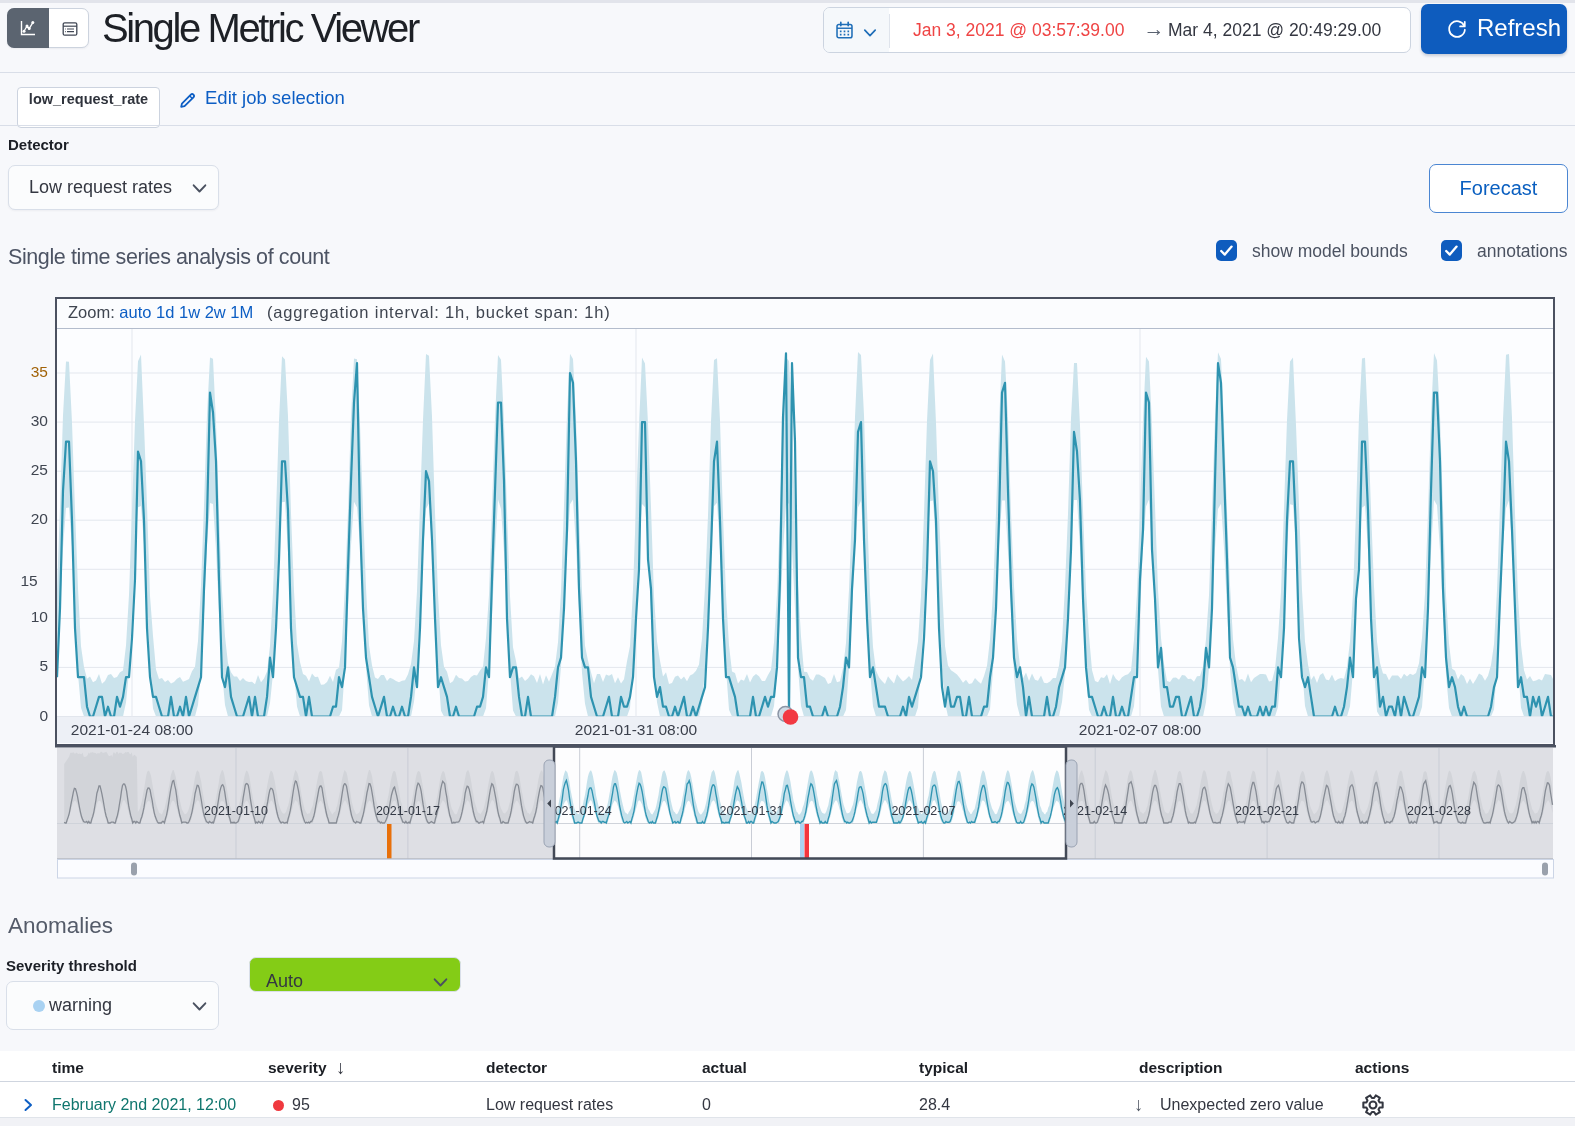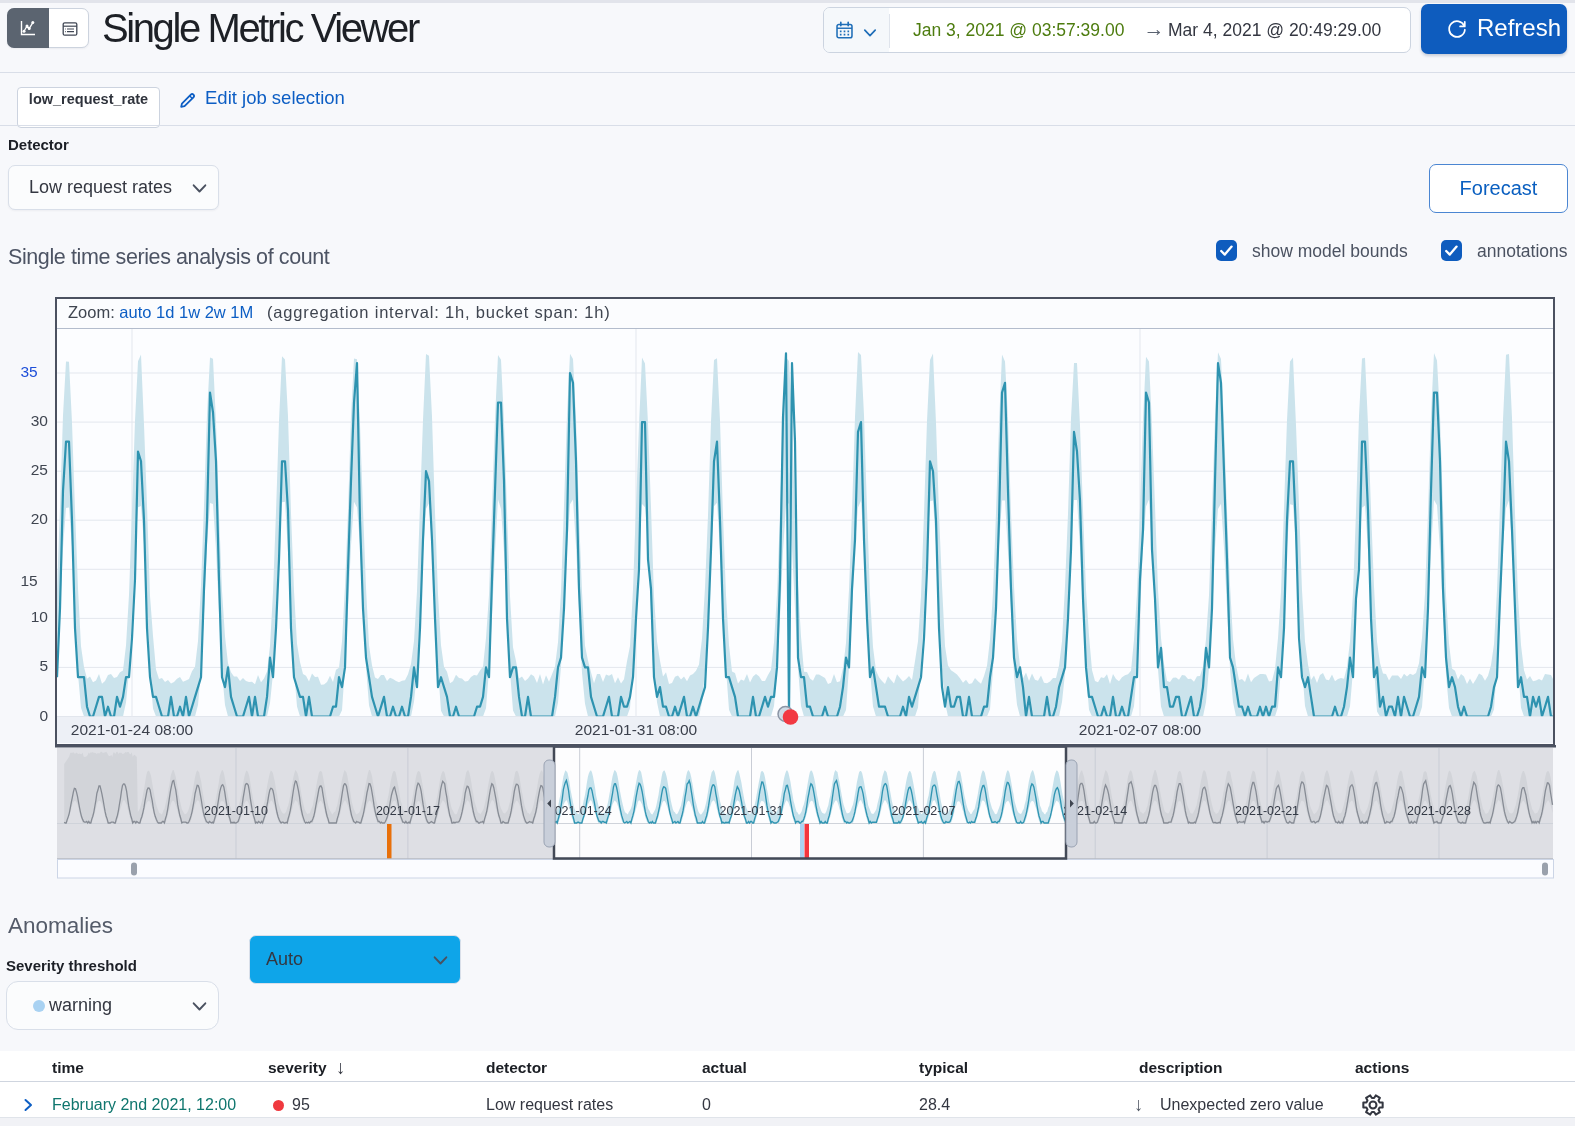--- a/index.html
+++ b/index.html
@@ -31,21 +31,21 @@
 <svg width="19" height="19" viewBox="0 0 16 16" style="position:absolute;left:11px;top:13px" fill="none" stroke="#1f6eb8" stroke-width="1.3">
 <rect x="1.7" y="2.9" width="12.6" height="11.2" rx="1.5"></rect>
 <path d="M1.7 6.1 H14.3" stroke-width="1.2"></path>
 <path d="M4.9 1.1 V4 M11.1 1.1 V4" stroke-linecap="round" stroke-width="1.4"></path>
 <path d="M4.1 8.7 H5.5 M7.3 8.7 H8.7 M10.5 8.7 H11.9 M4.1 11.5 H5.5 M7.3 11.5 H8.7 M10.5 11.5 H11.9" stroke-width="1.5"></path>
 </svg>
 <svg width="16" height="16" viewBox="0 0 16 16" style="position:absolute;left:38px;top:17px" fill="none" stroke="#1f6eb8" stroke-width="1.7" stroke-linecap="round" stroke-linejoin="round">
       <path d="M2.8 5.2 L8 10.6 L13.2 5.2"></path>
     </svg>
 <div class="abs" style="left:65px;top:6px;width:1px;height:34px;background:#dfe4ec"></div>
-<div class="abs" style="left:89px;top:0;width:250px;height:44px;line-height:44px;font-size:17.5px;color:#4d7c0f">Jan 3, 2021 @ 03:57:39.00</div>
+<div class="abs" style="left:89px;top:0;width:250px;height:44px;line-height:44px;font-size:17.5px;color:#ef4444">Jan 3, 2021 @ 03:57:39.00</div>
 <div class="abs" style="left:312px;top:0;width:36px;height:44px;line-height:42px;font-size:21px;color:#5a6270;text-align:center">→</div>
 <div class="abs" style="left:344px;top:0;width:240px;height:44px;line-height:44px;font-size:17.5px;color:#343741">Mar 4, 2021 @ 20:49:29.00</div>
 </div>
 <div class="abs" style="left:1421px;top:4px;width:146px;height:50px;background:#0e5cbe;border-radius:7px;box-shadow:0 2px 3px rgba(20,40,80,.2)">
 <svg width="20" height="20" viewBox="0 0 16 16" style="position:absolute;left:26px;top:15px" fill="none" stroke="#fff" stroke-width="1.4">
 <path d="M13.8 5.5 A6.3 6.3 0 1 0 14.3 8.6" stroke-linecap="round"></path>
 <path d="M14.2 2.2 V5.9 H10.5" stroke-linecap="round" stroke-linejoin="round"></path>
 </svg>
 <div class="abs" style="left:56px;top:0;width:90px;height:48px;line-height:48px;font-size:24px;color:#fff">Refresh</div>
 </div>
@@ -79,21 +79,21 @@
 <div class="abs" style="left:55px;top:297px;width:1500px;height:449px;border:2px solid #4b5160;background:#fbfcfe"></div>
 <div class="abs" style="left:68px;top:303px;font-size:16.5px;color:#3f4550">Zoom:&nbsp;<span style="color:#0d5ec4">auto&nbsp;1d&nbsp;1w&nbsp;2w&nbsp;1M</span>&nbsp;&nbsp;&nbsp;<span style="letter-spacing:.8px">(aggregation interval: 1h, bucket span: 1h)</span></div>
 <div class="abs" style="left:57px;top:328px;width:1496px;height:1px;background:#b3bccc"></div>
 <div class="abs" style="left:10px;top:706.5px;width:38px;text-align:right;font-size:15.5px;color:#3f4550">0</div>
 <div class="abs" style="left:10px;top:657.4px;width:38px;text-align:right;font-size:15.5px;color:#3f4550">5</div>
 <div class="abs" style="left:10px;top:608.4px;width:38px;text-align:right;font-size:15.5px;color:#3f4550">10</div>
 <div class="abs" style="left:10px;top:572px;width:38px;text-align:center;font-size:15.5px;color:#3f4550">15</div>
 <div class="abs" style="left:10px;top:510.2px;width:38px;text-align:right;font-size:15.5px;color:#3f4550">20</div>
 <div class="abs" style="left:10px;top:461.1px;width:38px;text-align:right;font-size:15.5px;color:#3f4550">25</div>
 <div class="abs" style="left:10px;top:412.1px;width:38px;text-align:right;font-size:15.5px;color:#3f4550">30</div>
-<div class="abs" style="left:10px;top:363.0px;width:38px;text-align:center;font-size:15.5px;color:#1d4ed8">35</div>
+<div class="abs" style="left:10px;top:363.0px;width:38px;text-align:right;font-size:15.5px;color:#a16207">35</div>
 <svg class="abs" style="left:57px;top:329px" width="1496" height="414" viewBox="0 0 1496 414">
     <defs>
       <clipPath id="fc">
         <rect x="0" y="0" width="1496" height="387.5"></rect>
       </clipPath>
     </defs>
     <rect x="0" y="0" width="1496" height="387.5" fill="#fcfdff"></rect>
     <line x1="0" y1="387.5" x2="1496" y2="387.5" stroke="#d7dce4" stroke-width="1"></line>
     <line x1="0" y1="338.4" x2="1496" y2="338.4" stroke="#e3e7ee" stroke-width="1"></line>
     <line x1="0" y1="289.4" x2="1496" y2="289.4" stroke="#e3e7ee" stroke-width="1"></line>
@@ -181,28 +181,28 @@
     <g transform="translate(1011,15)">
       <rect x="0" y="0" width="11" height="87" rx="5" fill="#c9cfda" stroke="#9aa3b3" stroke-width="1"></rect>
       <g transform="translate(0,35.5)">
         <path d="M4,4 L7.8,8 L4,12 Z" fill="#3f4550"></path>
       </g>
     </g>
   </svg>
 <div class="abs" style="left:8px;top:913px;font-size:22.5px;color:#545b69">Anomalies</div>
 <div class="abs" style="left:6px;top:957px;font-size:15px;font-weight:700;color:#1c1f26">Severity threshold</div>
 <div class="abs" style="left:249px;top:957px;font-size:15px;font-weight:700;color:#1c1f26">Interval</div>
-<div class="abs" style="left:6px;top:981px;width:213px;height:49px;background:#fbfcfd;border:1px solid #d9dfe9;border-radius:12px">
+<div class="abs" style="left:6px;top:981px;width:213px;height:49px;background:#fbfcfd;border:1px solid #d9dfe9;border-radius:7px">
 <div class="abs" style="left:26px;top:18px;width:12px;height:12px;border-radius:50%;background:#a9d2f2"></div>
 <div class="abs" style="left:42px;top:0;height:47px;line-height:47px;font-size:18px;color:#343741">warning</div>
 <svg width="19" height="17" viewBox="0 0 16 16" style="position:absolute;left:183px;top:16px" fill="none" stroke="#4a5160" stroke-width="1.8" stroke-linecap="round" stroke-linejoin="round">
       <path d="M2.5 5 L8 10.8 L13.5 5"></path>
     </svg>
 </div>
-<div class="abs" style="left:249px;top:935px;width:212px;height:49px;background:#0ea5e9;border:1px solid #d9dfe9;border-radius:7px">
+<div class="abs" style="left:249px;top:957px;width:212px;height:35px;background:#84cc16;border:1px solid #d9dfe9;border-radius:7px">
 <div class="abs" style="left:16px;top:0;height:47px;line-height:47px;font-size:18px;color:#343741">Auto</div>
 <svg width="19" height="17" viewBox="0 0 16 16" style="position:absolute;left:181px;top:16px" fill="none" stroke="#4a5160" stroke-width="1.8" stroke-linecap="round" stroke-linejoin="round">
       <path d="M2.5 5 L8 10.8 L13.5 5"></path>
     </svg>
 </div>
 <div class="abs" style="left:0;top:1051px;width:1575px;height:66px;background:#fff"></div>
 <div class="abs" style="left:52px;top:1059px;font-size:15.5px;font-weight:700;color:#1b1e24">time</div>
 <div class="abs" style="left:268px;top:1059px;font-size:15.5px;font-weight:700;color:#1b1e24">severity</div>
 <div class="abs" style="left:486px;top:1059px;font-size:15.5px;font-weight:700;color:#1b1e24">detector</div>
 <div class="abs" style="left:702px;top:1059px;font-size:15.5px;font-weight:700;color:#1b1e24">actual</div>

